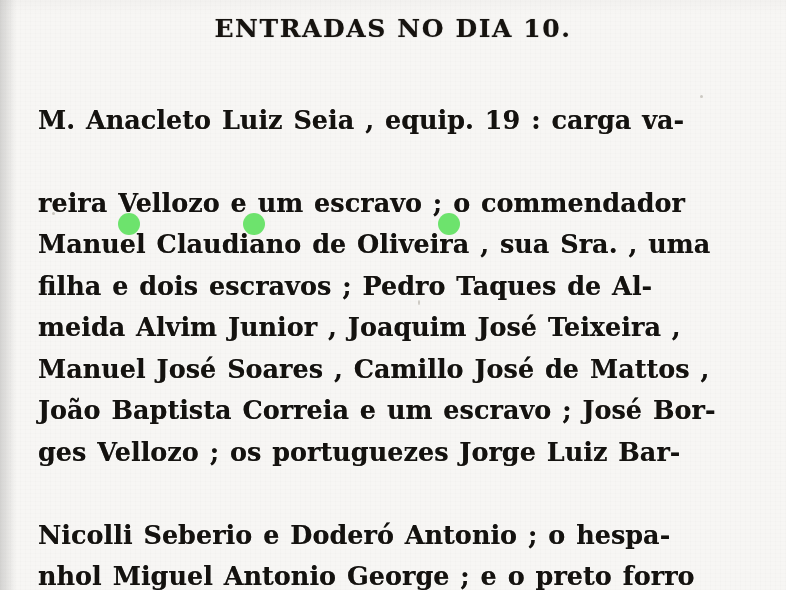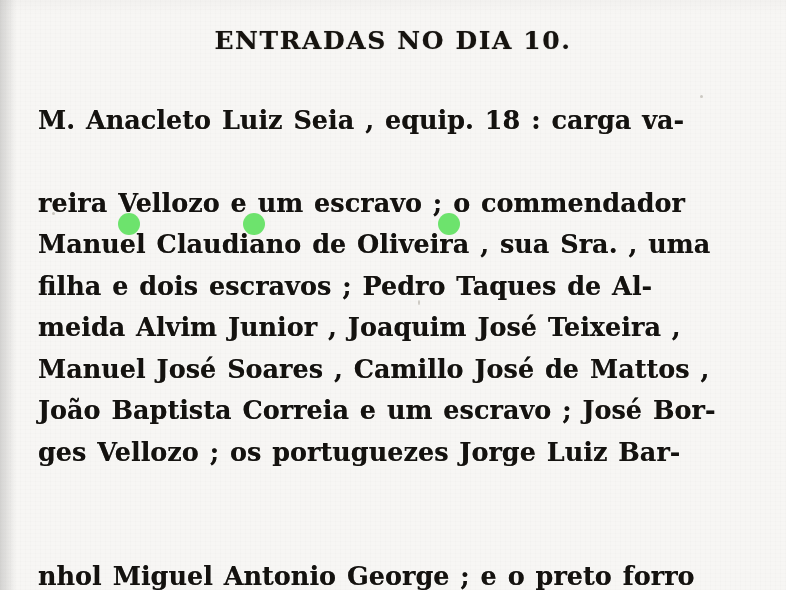--- a/index.html
+++ b/index.html
@@ -28,21 +28,21 @@
     position: absolute;
     inset: 0;
     pointer-events: none;
     background-image:
       repeating-linear-gradient(0deg, rgba(120,120,110,0.035) 0px, rgba(120,120,110,0.035) 1px, rgba(255,255,255,0) 1px, rgba(255,255,255,0) 4px),
       repeating-linear-gradient(90deg, rgba(120,120,110,0.03) 0px, rgba(120,120,110,0.03) 1px, rgba(255,255,255,0) 1px, rgba(255,255,255,0) 5px);
     opacity: 0.55;
   }
   .headline {
     position: absolute;
-    top: 26px;
+    top: 14px;
     left: 0;
     width: 786px;
     text-align: center;
     font-family: "DejaVu Serif", serif;
     font-weight: bold;
     font-size: 25px;
     letter-spacing: 1.6px;
     color: #16130f;
     text-shadow: 0 0 1px rgba(0,0,0,0.45);
   }
@@ -96,31 +96,31 @@
   <div class="speck" style="left:52px; top:212px; width:3px; height:3px;"></div>
   <div class="speck" style="left:45px; top:290px; width:2px; height:2px;"></div>
   <div class="speck" style="left:60px; top:372px; width:4px; height:2px;"></div>
   <div class="speck" style="left:700px; top:95px; width:3px; height:3px;"></div>
   <div class="speck" style="left:418px; top:300px; width:2px; height:5px;"></div>
 
   <div class="headline">ENTRADAS NO DIA 10.</div>
 
   <div class="body-text">
     <br>
-    <span>M. Anacleto Luiz Seia , equip. 18 : carga va-</span><br>
+    <span>M. Anacleto Luiz Seia , equip. 19 : carga va-</span><br>
     <br>
     <span>reira Vellozo e um escravo ; o commendador</span><br>
     <span>Manuel Claudiano de Oliveira , sua Sra. , uma</span><br>
     <span>filha e dois escravos ; Pedro Taques de Al-</span><br>
     <span>meida Alvim Junior , Joaquim José Teixeira ,</span><br>
     <span>Manuel José Soares , Camillo José de Mattos ,</span><br>
     <span>João Baptista Correia e um escravo ; José Bor-</span><br>
     <span>ges Vellozo ; os portuguezes Jorge Luiz Bar-</span><br>
     <br>
-    <br>
+    <span>Nicolli Seberio e Doderó Antonio ; o hespa-</span><br>
     <span>nhol Miguel Antonio George ; e o preto forro</span><br>
     
   </div>
 
   <div class="highlight-dot" style="left:118px; top:213px;"></div>
   <div class="highlight-dot" style="left:243px; top:213px;"></div>
   <div class="highlight-dot" style="left:438px; top:213px;"></div>
 </div>
 
 </body></html>

